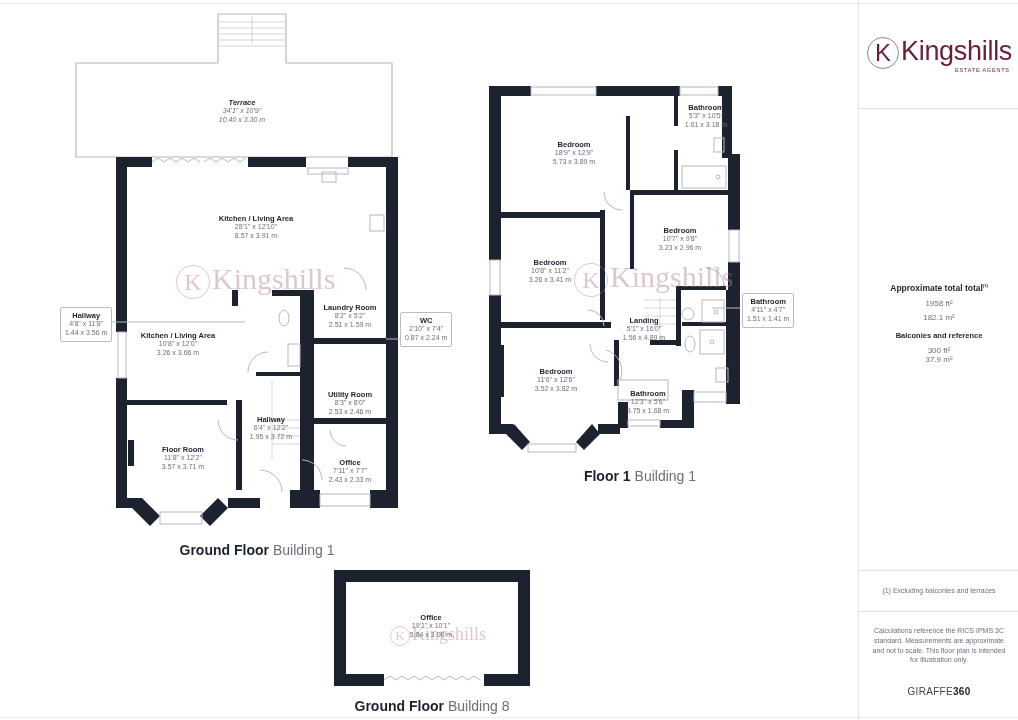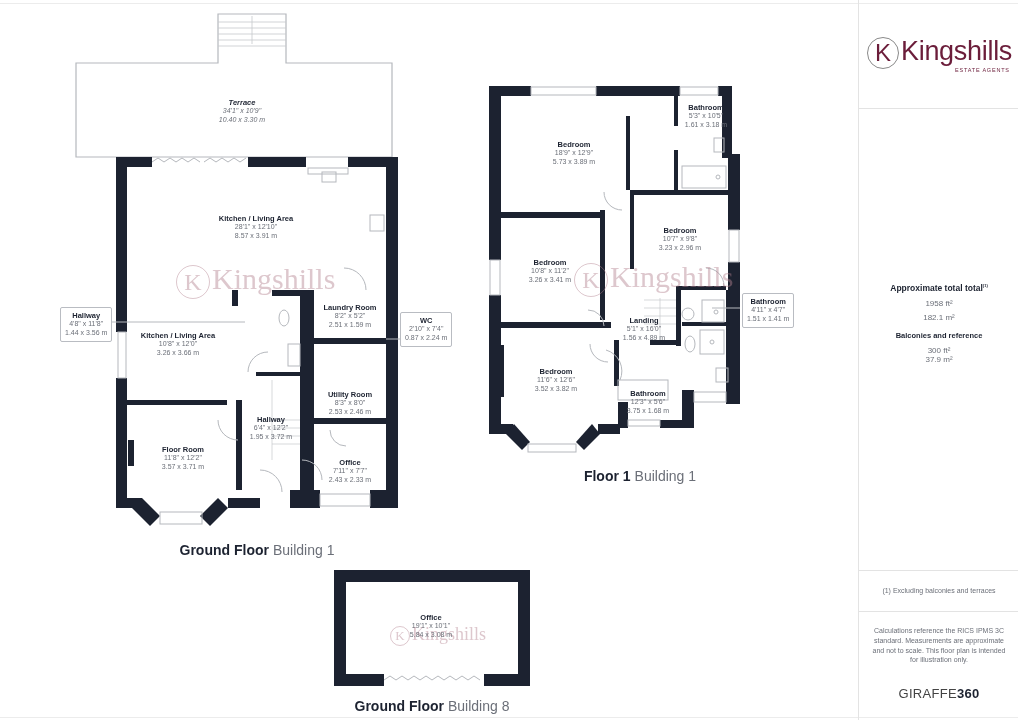--- a/index.html
+++ b/index.html
@@ -25,21 +25,21 @@
   .logo .circle { position:absolute; left:8px; top:37px; width:30px; height:30px; border:1.2px solid #8a8a8a; border-radius:50%; color:#6b1d3a; font-size:24px; text-align:center; line-height:30px; }
   .logo .brand { position:absolute; left:42px; top:36px; font-size:27px; color:#6b1d3a; letter-spacing:-0.3px; }
   .logo .tag { position:absolute; left:96px; top:67px; font-size:5.5px; color:#6b1d3a; letter-spacing:0.8px; }
   .area { position:absolute; top:283px; left:0; width:160px; text-align:center; }
   .area .h { font-weight:bold; font-size:8.5px; color:#1c2230; }
   .area .h sup { font-size:4px; }
   .area .v { font-size:8px; color:#6b6f78; margin-top:6px; }
   .area .h2 { font-weight:bold; font-size:7.5px; margin-top:9px; }
   .note { position:absolute; left:0; top:570px; width:160px; height:40px; border-top:1px solid #e3e3e3; border-bottom:1px solid #e3e3e3; font-size:7px; color:#6b6f78; text-align:center; line-height:40px; }
   .disc { position:absolute; left:12px; top:626px; width:136px; font-size:7px; color:#6b6f78; text-align:center; line-height:1.4; }
-  .g360 { position:absolute; left:0; top:686px; width:160px; text-align:center; font-size:13px; color:#444; letter-spacing:0.3px; }
+  .g360 { position:absolute; left:0; top:686px; width:160px; text-align:center; font-size:10px; color:#444; letter-spacing:0.3px; }
   .g360 b { color:#1c2230; }
 </style>
 </head>
 <body>
 
 <div class="topline"></div>
 <div class="botline"></div>
 
 <div class="canvas">
   <svg width="858" height="720" viewBox="0 0 858 720">

